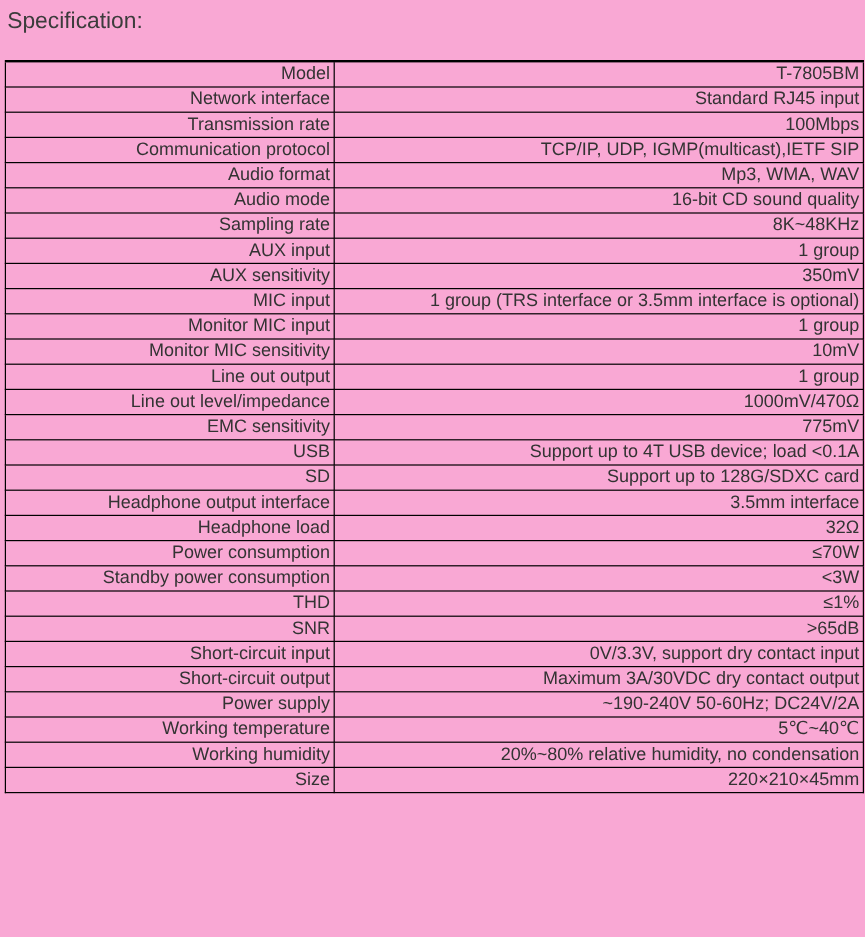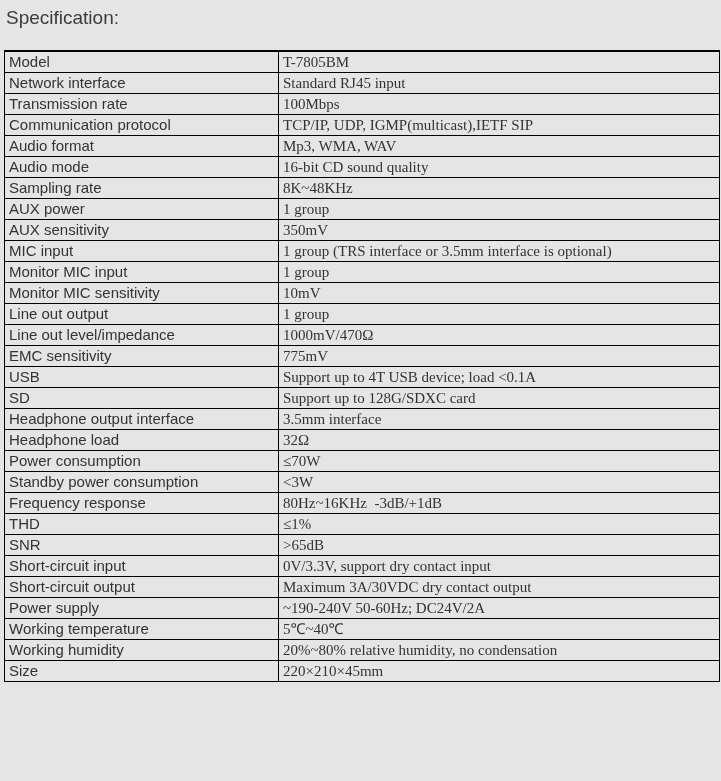--- a/index.html
+++ b/index.html
@@ -4,52 +4,53 @@
 <style>
   html, body {
     margin: 0;
     padding: 0;
     background: #ffffff;
     font-family: "Liberation Sans", "DejaVu Sans", sans-serif;
   }
   .page {
     width: 721px;
     height: 781px;
-    background: #e5e5e5;
+    background: #f9a8d4;
     box-sizing: border-box;
     overflow: hidden;
   }
   .page-title {
     color: #3c3c3c;
     font-size: 19px;
     font-weight: 400;
     padding: 7px 0 0 6px;
     line-height: 22px;
   }
   table.spec-table {
     border-collapse: collapse;
     table-layout: fixed;
     width: 713px;
     margin: 21px 0 0 4px;
     border: 1px solid #000000;
     border-top: 2px solid #000000;
+    text-align: right;
   }
   table.spec-table td {
     border: 1px solid #000000;
     height: 20px;
     padding: 0 3px 0 4px;
     font-size: 15px;
     line-height: 20px;
     color: #333333;
     white-space: pre-wrap;
     overflow: hidden;
     vertical-align: middle;
   }
   td.col-label { width: 266px; }
-  td.col-value { width: 433px; font-family: Liberation Serif, serif; }
+  td.col-value { width: 433px; }
 </style>
 </head>
 <body>
 
 <div class="page">
   <div class="page-title">Specification:</div>
 
   <table class="spec-table">
     <tbody>
   <tr>
@@ -81,21 +82,21 @@
     <td class="col-label">Audio mode</td>
     <td class="col-value">16-bit CD sound quality</td>
   </tr>
 
   <tr>
     <td class="col-label">Sampling rate</td>
     <td class="col-value">8K~48KHz</td>
   </tr>
 
   <tr>
-    <td class="col-label">AUX power</td>
+    <td class="col-label">AUX input</td>
     <td class="col-value">1 group</td>
   </tr>
 
   <tr>
     <td class="col-label">AUX sensitivity</td>
     <td class="col-value">350mV</td>
   </tr>
 
   <tr>
     <td class="col-label">MIC input</td>
@@ -152,24 +153,20 @@
   <tr>
     <td class="col-label">Power consumption</td>
     <td class="col-value">≤70W</td>
   </tr>
 
   <tr>
     <td class="col-label">Standby power consumption</td>
     <td class="col-value">&lt;3W</td>
   </tr>
 
-  <tr>
-    <td class="col-label">Frequency response</td>
-    <td class="col-value">80Hz~16KHz  -3dB/+1dB</td>
-  </tr>
 
   <tr>
     <td class="col-label">THD</td>
     <td class="col-value">≤1%</td>
   </tr>
 
   <tr>
     <td class="col-label">SNR</td>
     <td class="col-value">&gt;65dB</td>
   </tr>

